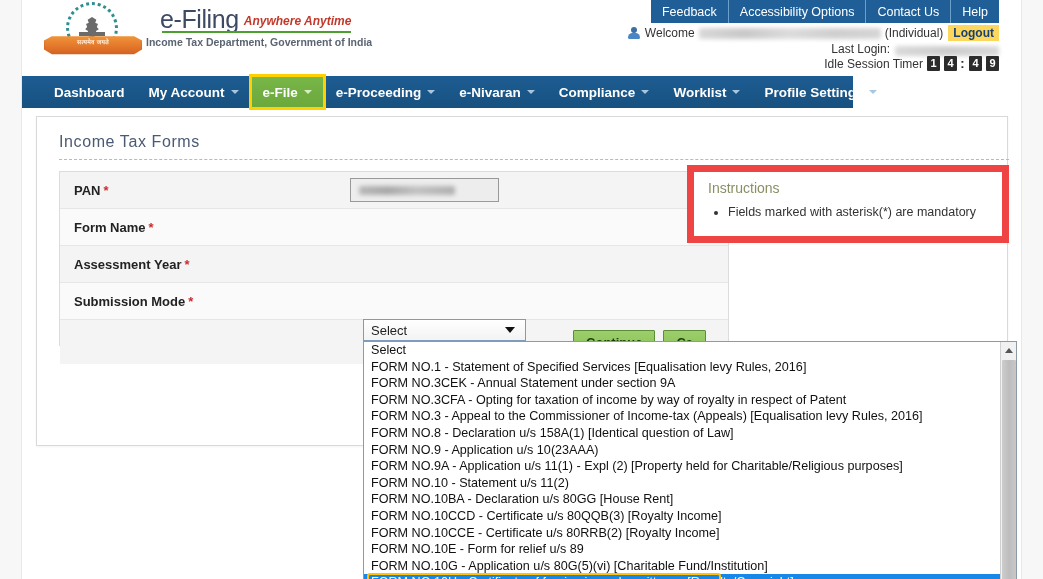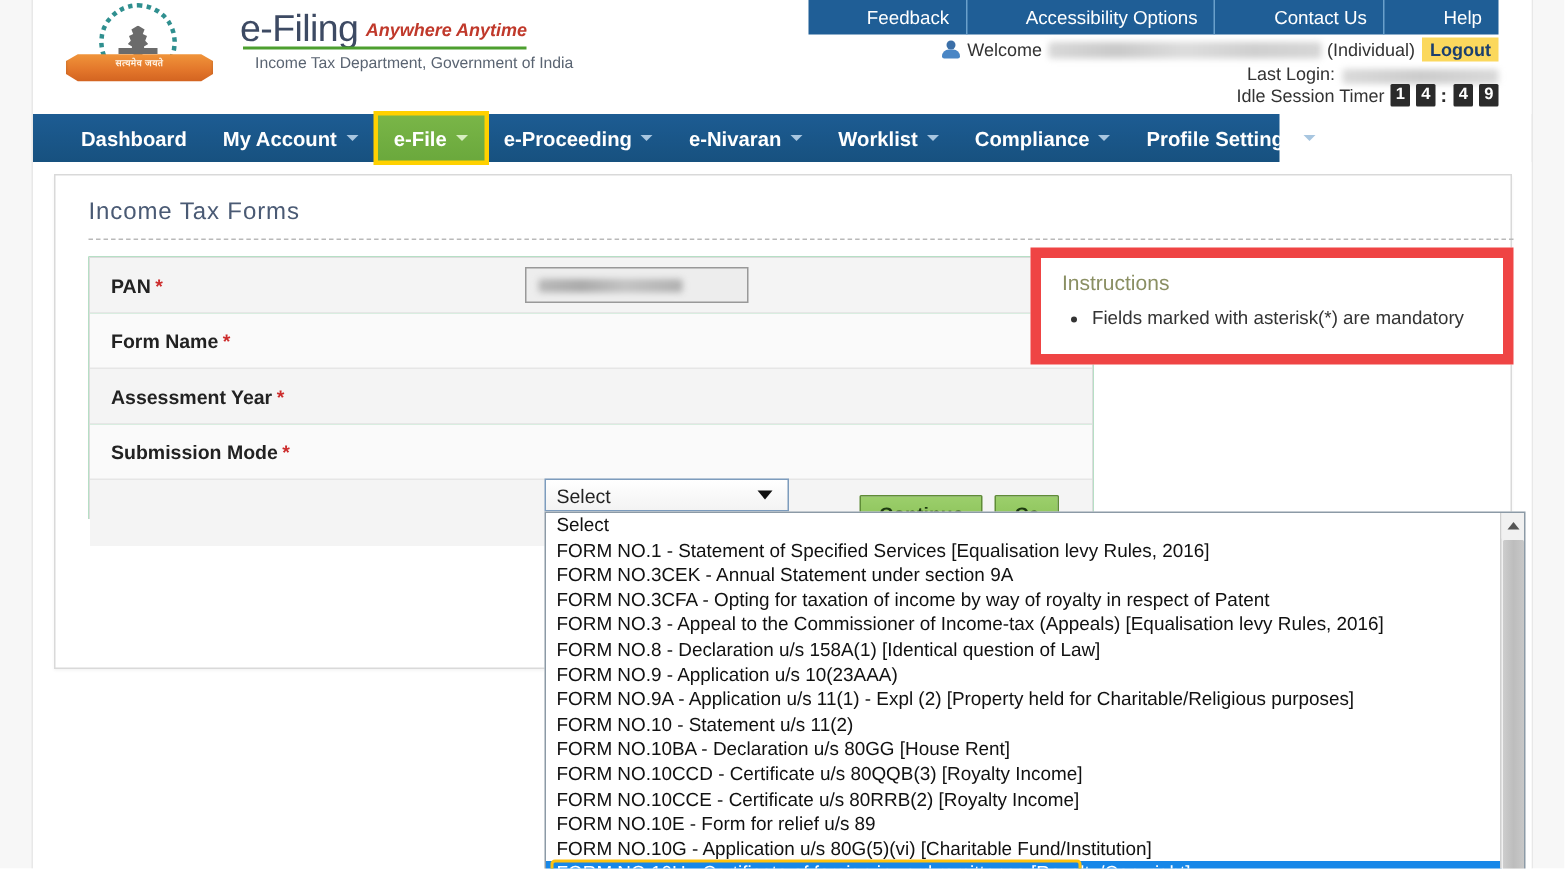--- a/index.html
+++ b/index.html
@@ -50,33 +50,32 @@
   }
   .ribbon-text {
     position:absolute; left:0; top:36px; width:98px; text-align:center;
     font-size:6px; color:#fff4e6; letter-spacing:.3px; font-weight:bold;
   }
 
   .brand { position:absolute; left:138px; top:5px; }
   .brand-title { font-size:25px; color:#3d4a63; letter-spacing:-.4px; display:inline-block; vertical-align:baseline; font-weight:400;}
   .brand-tag { font-size:12px; color:#c0392b; font-style:italic; font-weight:bold; display:inline-block; margin-left:5px; vertical-align:3px;}
   .brand-underline { position:absolute; left:140px; top:31px; width:189px; height:2px; background:#4d9f2f; }
-  .brand-sub { position:absolute; left:148px; top:36px; font-size:10.5px; color:#5a6472; }
+  .brand-sub { position:absolute; left:124px; top:36px; font-size:10.5px; color:#5a6472;font-weight:bold; }
 
   
   .toplinks {
     position:absolute; right:22px; top:0; height:23px;
     background:#1f5e96;
     display:flex; align-items:stretch;
   }
   .toplink {
     color:#ffffff; font-size:12.5px; padding:3px 11px 0 11px;
     border-right:1px solid #6aa0cb; cursor:pointer; white-space:nowrap;
     line-height:19px;
-    margin-left:28px;
   }
   .toplink:last-child { border-right:none; }
 
   .welcome-row {
     position:absolute; right:22px; top:24px; height:18px;
     display:flex; align-items:center; justify-content:flex-end;
     font-size:12px; color:#333;
   }
   .user-icon { width:14px; height:13px; margin-right:4px; position:relative; display:inline-block; }
   .user-icon .uhead { position:absolute; left:4px; top:0; width:6px; height:6px; border-radius:50%; background:#3b6fa8;}
@@ -319,25 +318,25 @@
     </div>
     <div class="navitem">
       <span>e-Proceeding</span>
       <span class="caret"></span>
     </div>
     <div class="navitem">
       <span>e-Nivaran</span>
       <span class="caret"></span>
     </div>
     <div class="navitem">
+      <span>Compliance</span>
+      <span class="caret"></span>
+    </div>
+    <div class="navitem">
       <span>Worklist</span>
-      <span class="caret"></span>
-    </div>
-    <div class="navitem">
-      <span>Compliance</span>
       <span class="caret"></span>
     </div>
     <div class="navitem">
       <span>Profile Settings</span>
       <span class="caret"></span>
     </div>
   </div>
 
   <div class="content">
     <div class="card">

